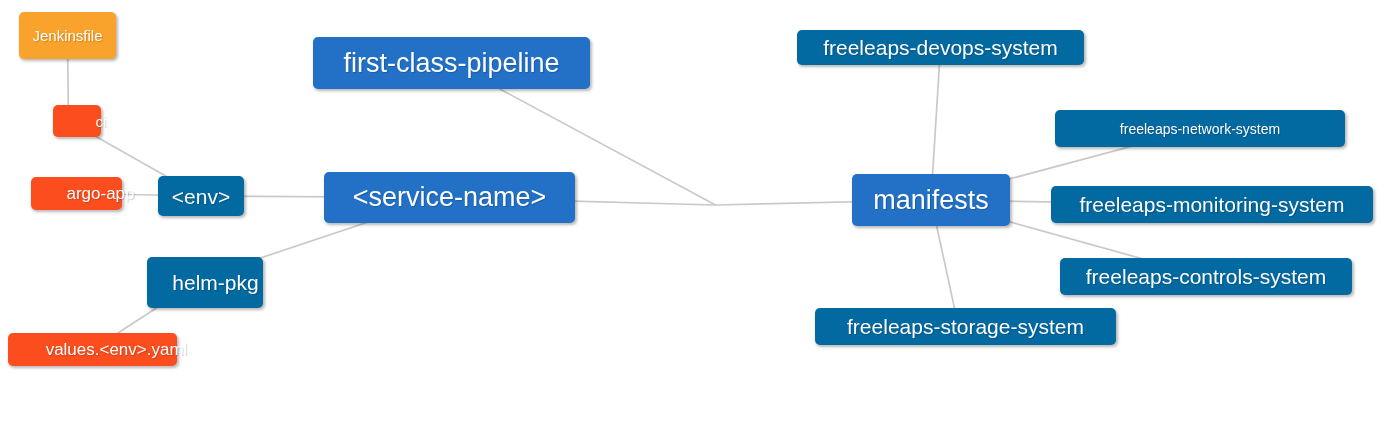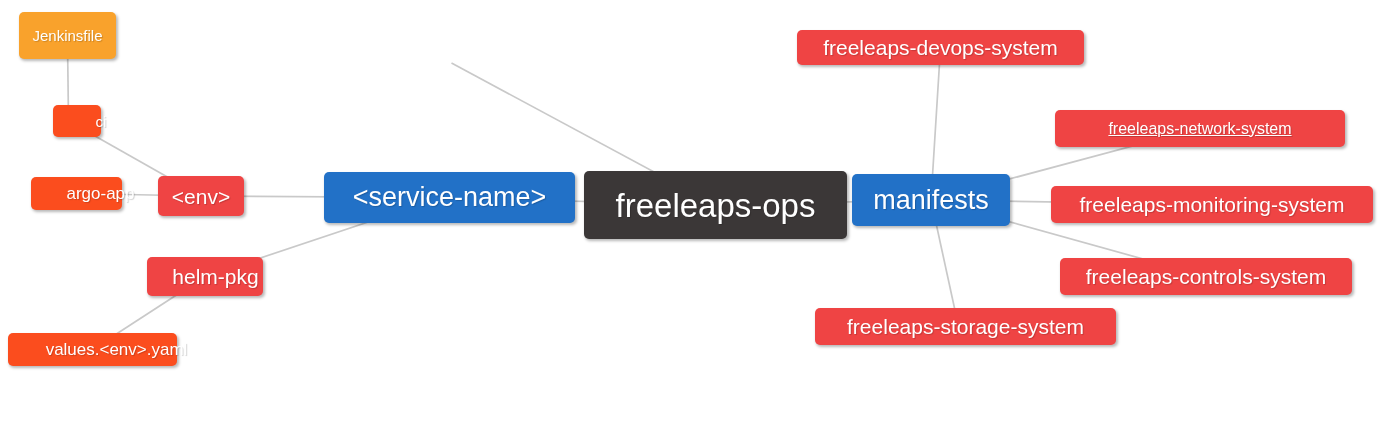--- a/index.html
+++ b/index.html
@@ -30,21 +30,21 @@
     color: #ffffff;
     border-radius: 5px;
     box-shadow: 1.5px 2px 3px rgba(0,0,0,0.28);
     text-shadow: 1px 1px 1px rgba(0,0,0,0.18);
     white-space: nowrap;
     box-sizing: border-box;
     cursor: default;
     line-height: 1;
   }
   .blue  { background: #2271c7; }
-  .green { background: #ef4444; }
+  .green { background: #0369a1; }
   .red   { background: #fb4d1e; padding-left: 48px; }
   .amber { background: #f9a22c; }
   .dark  { background: #3b3737; }
 </style>
 </head>
 <body>
 
 <div class="canvas">
 
   <svg class="edges" viewBox="0 0 1390 421" xmlns="http://www.w3.org/2000/svg">
@@ -65,34 +65,34 @@
   </svg>
 
   <div class="node amber" style="left:19px;  top:12px;  width:97px;  height:47px; font-size:15px;">Jenkinsfile</div>
 
   <div class="node red" style="left:53px;  top:105px; width:31px;  height:32px; font-size:15px;">ci</div>
 
   <div class="node red" style="left:31px;  top:177px; width:91px;  height:33px; font-size:17px;">argo-app</div>
 
   <div class="node green" style="left:158px; top:176px; width:86px;  height:40px; font-size:21px;">&lt;env&gt;</div>
 
-  <div class="node green" style="left:147px; top:257px; width:116px; height:39px; font-size:21px;padding-left:21px;">helm-pkg</div>
+  <div class="node green" style="left:147px; top:257px; width:116px; height:51px; font-size:21px;padding-left:21px;">helm-pkg</div>
 
   <div class="node red" style="left:8px;   top:333px; width:169px; height:33px; font-size:17px;">values.&lt;env&gt;.yaml</div>
 
+  <div class="node blue" style="left:313px; top:37px;  width:277px; height:52px; font-size:27px;">first-class-pipeline</div>
 
   <div class="node blue" style="left:316px; top:172px; width:251px; height:51px; font-size:27px;margin-left:8px;">&lt;service-name&gt;</div>
 
-  <div class="node dark" style="left:584px; top:171px; width:263px; height:68px; font-size:33px;">freeleaps-ops</div>
 
   <div class="node blue" style="left:852px; top:174px; width:158px; height:52px; font-size:27px;">manifests</div>
 
   <div class="node green" style="left:797px; top:30px;  width:287px; height:35px; font-size:21px;">freeleaps-devops-system</div>
 
-  <div class="node green" style="left:1055px;top:110px; width:290px; height:37px; font-size:16px;text-decoration:underline;">freeleaps-network-system</div>
+  <div class="node green" style="left:1055px;top:110px; width:290px; height:37px; font-size:14px;">freeleaps-network-system</div>
 
   <div class="node green" style="left:1051px;top:186px; width:322px; height:37px; font-size:21px;">freeleaps-monitoring-system</div>
 
   <div class="node green" style="left:1060px;top:258px; width:292px; height:37px; font-size:21px;">freeleaps-controls-system</div>
 
   <div class="node green" style="left:815px; top:308px; width:301px; height:37px; font-size:21px;">freeleaps-storage-system</div>
 
 </div>
 
 </body></html>

